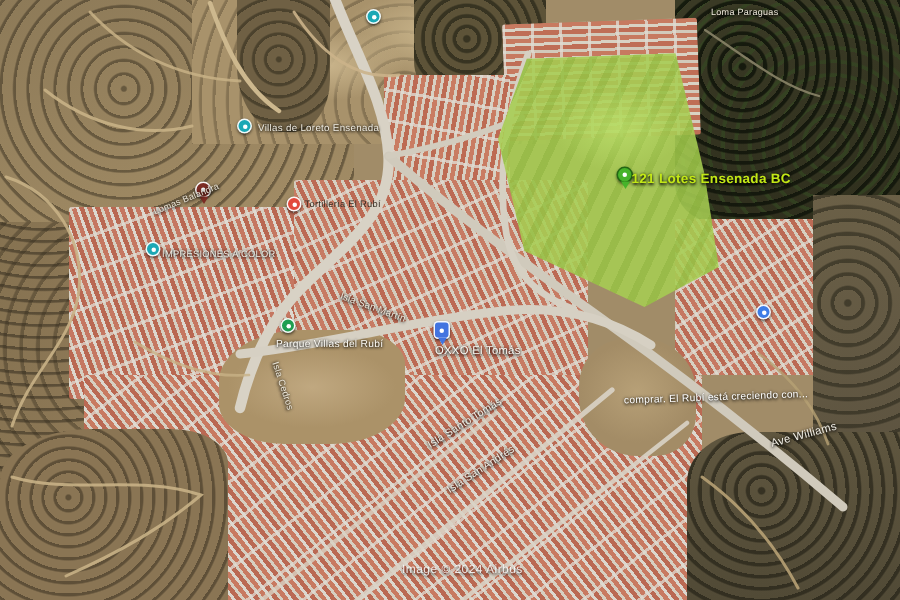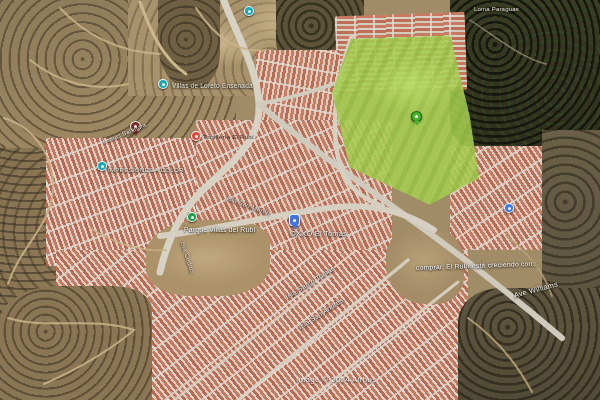--- a/index.html
+++ b/index.html
@@ -99,21 +99,21 @@
   .marker .dot{display:block;width:3px;height:3px;border-radius:50%;background:#fff;}
   .marker .tail{display:block;width:0;height:0;border:3px solid transparent;border-top-width:5px;margin-top:-1px;}
   .marker.pushpin .head{width:9px;height:9px;border-color:rgba(20,70,10,.7);}
   .marker.pin-dark .head{width:9px;height:9px;}
   .marker.pin-blue .head{width:9px;height:10px;border-radius:3px;}
 
   
   .map-label{position:absolute;z-index:31;white-space:nowrap;letter-spacing:.2px;
     text-shadow:0 1px 2px rgba(0,0,0,.85),0 0 2px rgba(0,0,0,.7);transform-origin:left center;}
   .map-label.dark-text{text-shadow:0 0 1px rgba(255,255,255,.25);}
-  #attribution{position:absolute;left:296px;top:375px;z-index:32;font-size:8px;color:rgba(255,255,255,.85);
+  #attribution{position:absolute;left:268px;top:375px;z-index:32;font-size:8px;color:rgba(255,255,255,.85);
     text-shadow:0 1px 2px rgba(0,0,0,.8);letter-spacing:.3px;}
 </style>
 </head>
 <body>
 
 <div id="map">
 
   <div class="terr" id="terrain-left"></div>
   <div class="terr" id="terrain-topleft"></div>
   <div class="terr" id="dirt-topcenter"></div>
@@ -201,20 +201,21 @@
     <div class="marker poi" style="left: 187px; top: 212px;">
       <span class="head" style="background: rgb(31, 158, 80);">
         <span class="dot"></span>
       </span>
     </div>
     <div class="marker poi" style="left: 504px; top: 203px;">
       <span class="head" style="background: rgb(61, 124, 230);">
         <span class="dot"></span>
       </span>
     </div>
+    <div class="map-label" style="left: 421px; top: 114px; font-size: 9px; color: rgb(195, 232, 22); font-weight: 700;">121 Lotes Ensenada BC</div>
     <div class="map-label" style="left: 172px; top: 82px; font-size: 6.5px; color: rgb(239, 236, 226);">Villas de Loreto Ensenada</div>
     <div class="map-label" style="left: 103px; top: 139px; font-size: 6px; color: rgb(232, 226, 212); transform: rotate(-22deg);">Lomas Balandra</div>
     <div class="map-label" style="left: 108px; top: 166px; font-size: 6.2px; color: rgb(240, 237, 228);">IMPRESIONES A COLOR</div>
     <div class="map-label dark-text" style="left: 203px; top: 133px; font-size: 6.2px; color: rgb(51, 41, 31);">Tortillería El Rubí</div>
     <div class="map-label" style="left: 290px; top: 229px; font-size: 7.5px; color: rgb(253, 251, 245);">OXXO El Tomás</div>
     <div class="map-label" style="left: 184px; top: 226px; font-size: 6.8px; color: rgb(253, 251, 245);">Parque Villas del Rubí</div>
     <div class="map-label" style="left: 227px; top: 194px; font-size: 6.4px; color: rgb(236, 231, 218); transform: rotate(20deg);">Isla San Martín</div>
     <div class="map-label" style="left: 183px; top: 238px; font-size: 6.2px; color: rgb(236, 231, 218); transform: rotate(72deg);">Isla Cedros</div>
     <div class="map-label" style="left: 286px; top: 294px; font-size: 7px; color: rgb(242, 239, 230); transform: rotate(-32deg);">Isla Santo Tomás</div>
     <div class="map-label" style="left: 299px; top: 324px; font-size: 7px; color: rgb(242, 239, 230); transform: rotate(-33deg);">Isla San Andrés</div>

